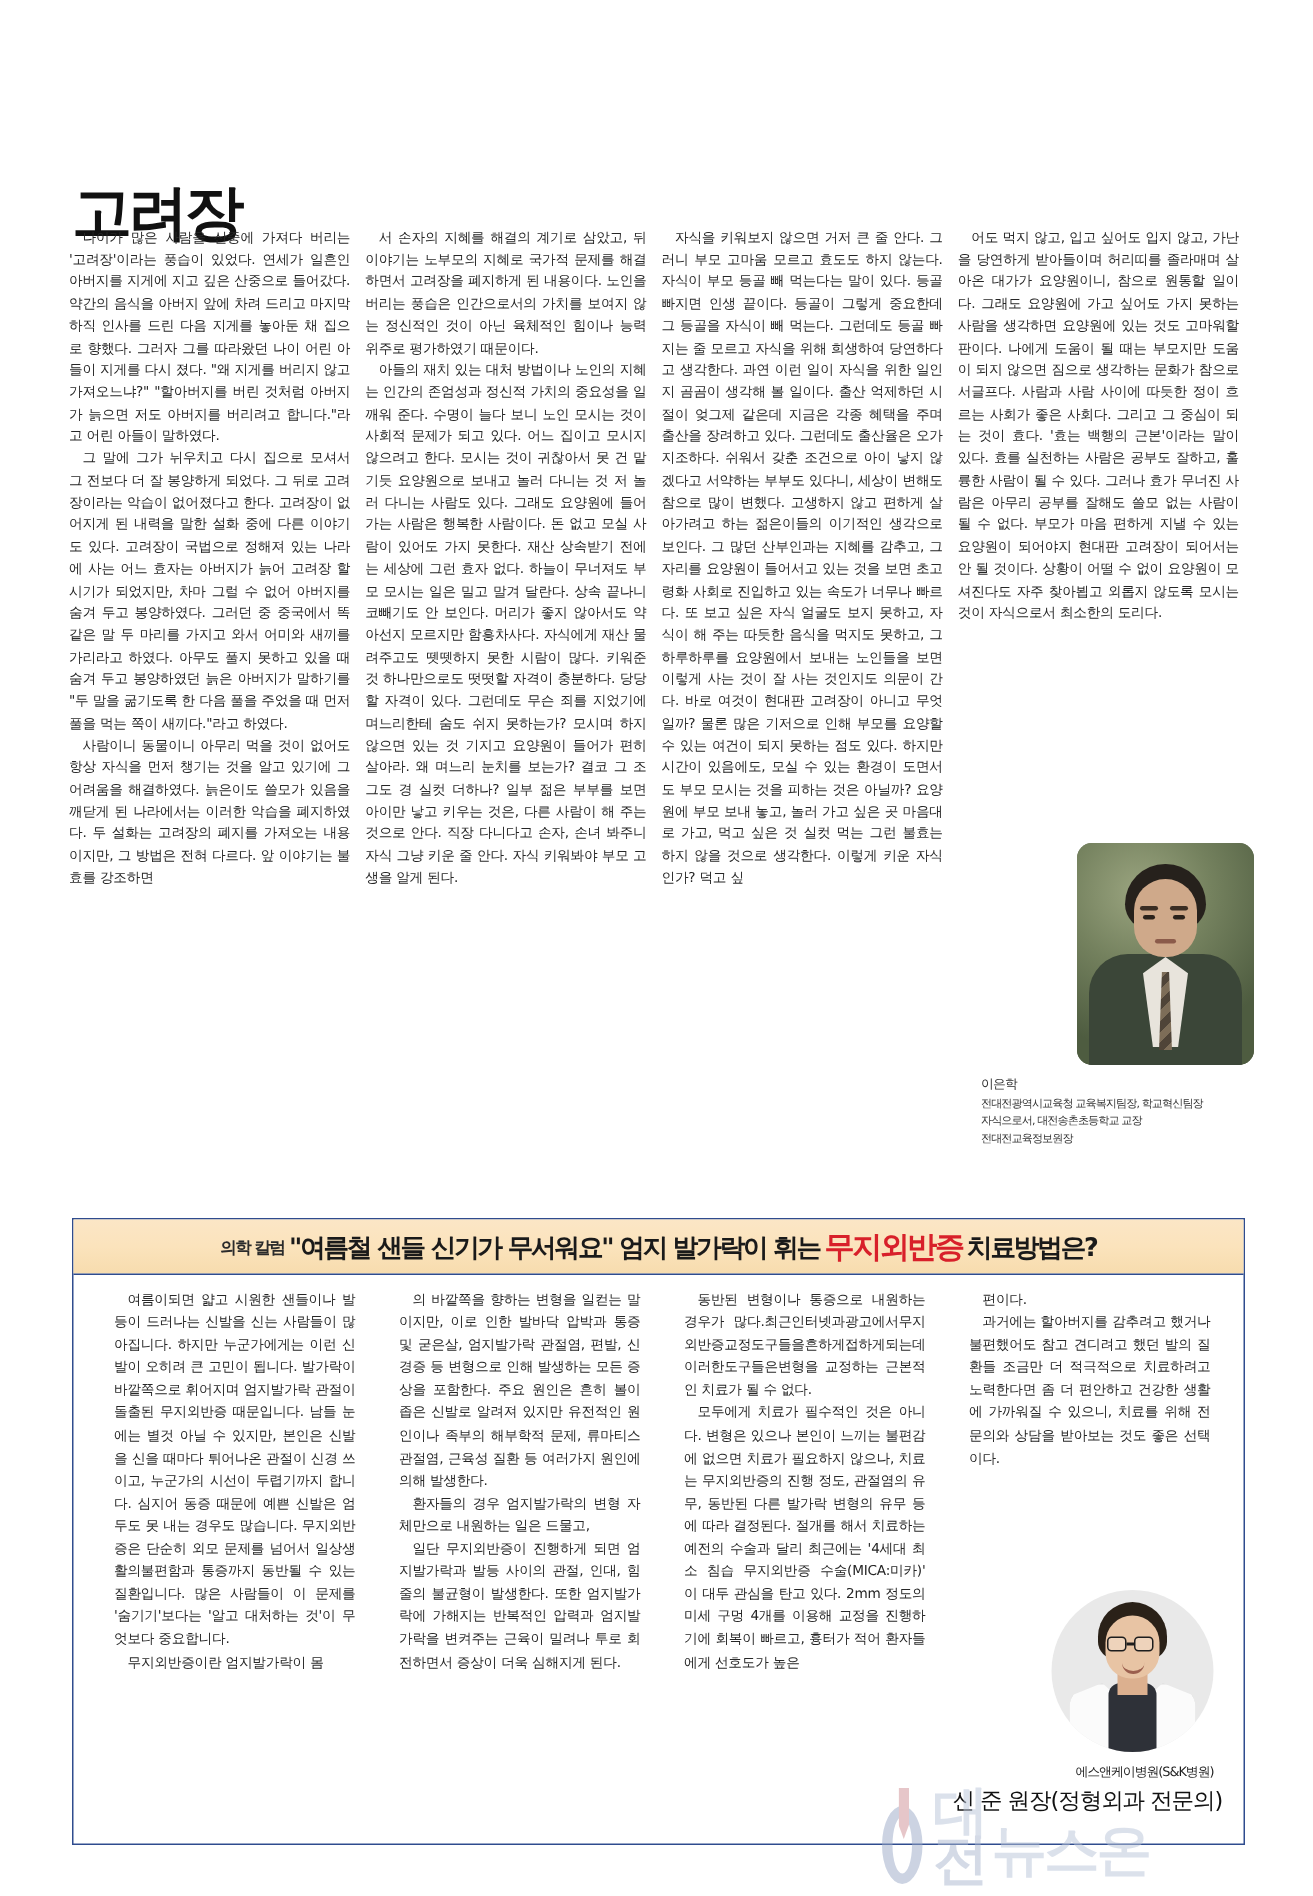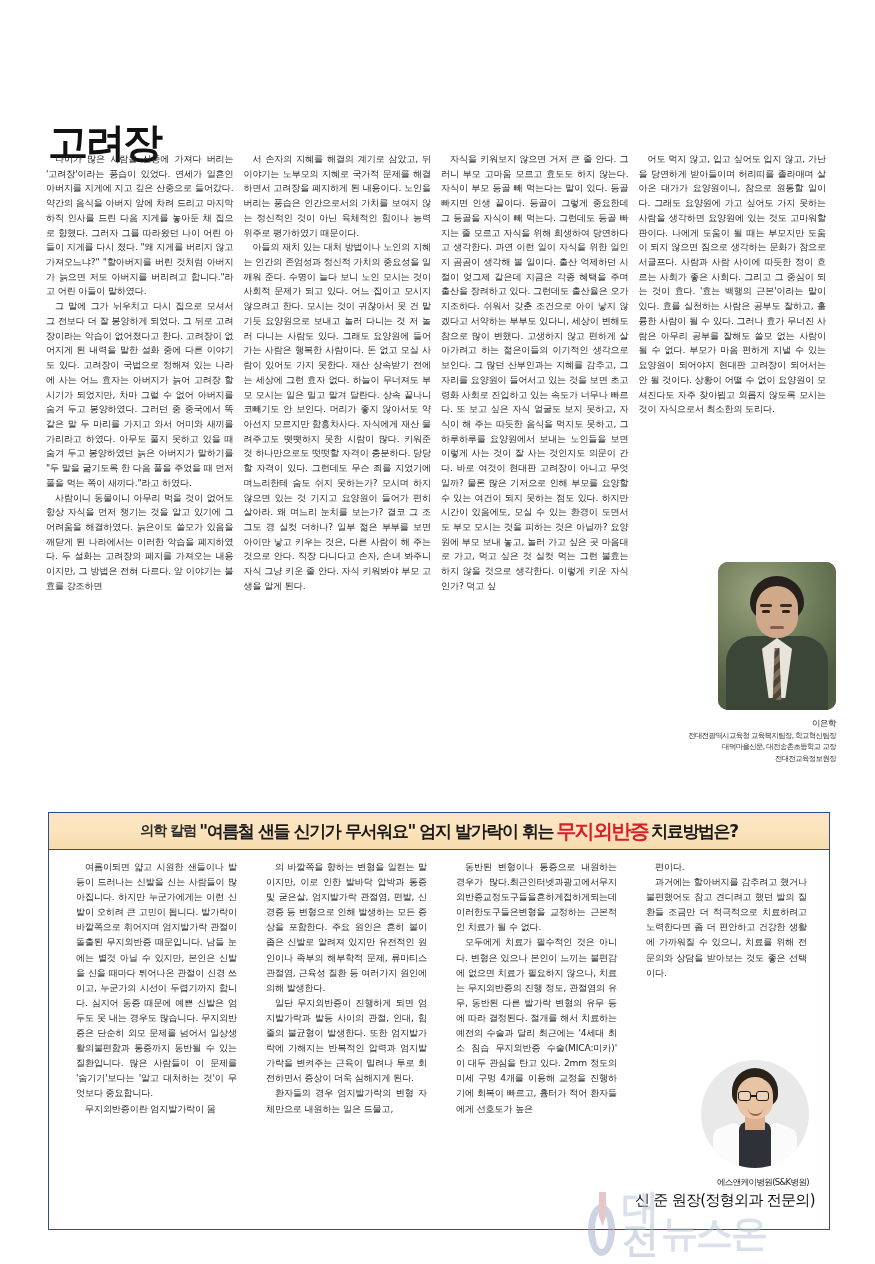--- a/index.html
+++ b/index.html
@@ -123,21 +123,20 @@
     hyphens: none;
   }
   .col p + p { margin-top: 0px; }
 
   
   .author-block {
     position: absolute;
     left: 654px;
     top: 562px;
     width: 182px;
-    text-align: right;
   }
   .author-photo {
     width: 118px;
     height: 148px;
     margin: 0 0 0 auto;
     border-radius: 10px;
     overflow: hidden;
     position: relative;
     background: linear-gradient(160deg, #6f7a5c 0%, #5c6b4e 45%, #47553c 100%);
   }
@@ -239,21 +238,21 @@
     border-bottom: 1.5px solid #2f4c8e;
     display: flex;
     align-items: center;
     justify-content: center;
     gap: 0;
     box-sizing: border-box;
     padding: 0 8px;
     overflow: hidden;
   }
   .ban-tag {
-    font-size: 14px;
+    font-size: 11px;
     font-weight: bold;
     color: #2b2b2b;
     letter-spacing: -1px;
     white-space: nowrap;
   }
   .ban-a {
     font-size: 17px;
     font-weight: bold;
     color: #1a1a1a;
     letter-spacing: -1.4px;
@@ -478,40 +477,40 @@
       <div class="hair"></div>
       <div class="face"></div>
       <div class="brow-l"></div>
       <div class="brow-r"></div>
       <div class="eye-l"></div>
       <div class="eye-r"></div>
       <div class="mouth"></div>
     </div>
     <div class="author-name">이은학</div>
     <div class="author-cred">전대전광역시교육청 교육복지팀장, 학교혁신팀장</div>
-    <div class="author-cred">대덕마을신문, 대전송촌초등학교 교장</div>
+    <div class="author-cred">자식으로서, 대전송촌초등학교 교장</div>
     <div class="author-cred">전대전교육정보원장</div>
   </div>
 
   <div class="feature">
     <div class="feature-banner">
       <span class="ban-tag">의학 칼럼</span>
       <span class="ban-a">"여름철 샌들 신기가 무서워요" 엄지 발가락이 휘는</span>
       <span class="ban-hl">무지외반증</span>
       <span class="ban-b">치료방법은?</span>
     </div>
     <div class="feature-cols">
       <div class="fcol">
         <p>여름이되면 얇고 시원한 샌들이나 발등이 드러나는 신발을 신는 사람들이 많아집니다. 하지만 누군가에게는 이런 신발이 오히려 큰 고민이 됩니다. 발가락이 바깥쪽으로 휘어지며 엄지발가락 관절이 돌출된 무지외반증 때문입니다. 남들 눈에는 별것 아닐 수 있지만, 본인은 신발을 신을 때마다 튀어나온 관절이 신경 쓰이고, 누군가의 시선이 두렵기까지 합니다. 심지어 동증 때문에 예쁜 신발은 엄두도 못 내는 경우도 많습니다. 무지외반증은 단순히 외모 문제를 넘어서 일상생활의불편함과 통증까지 동반될 수 있는 질환입니다. 많은 사람들이 이 문제를 '숨기기'보다는 '알고 대처하는 것'이 무엇보다 중요합니다.</p>
         <p>무지외반증이란 엄지발가락이 몸</p>
       </div>
       <div class="fcol">
         <p>의 바깥쪽을 향하는 변형을 일컫는 말이지만, 이로 인한 발바닥 압박과 통증 및 굳은살, 엄지발가락 관절염, 편발, 신경증 등 변형으로 인해 발생하는 모든 증상을 포함한다. 주요 원인은 흔히 볼이 좁은 신발로 알려져 있지만 유전적인 원인이나 족부의 해부학적 문제, 류마티스 관절염, 근육성 질환 등 여러가지 원인에 의해 발생한다.</p>
+        <p>환자들의 경우 엄지발가락의 변형 자체만으로 내원하는 일은 드물고,</p>
         <p>일단 무지외반증이 진행하게 되면 엄지발가락과 발등 사이의 관절, 인대, 힘줄의 불균형이 발생한다. 또한 엄지발가락에 가해지는 반복적인 압력과 엄지발가락을 변켜주는 근육이 밀려나 투로 회전하면서 증상이 더욱 심해지게 된다.</p>
-        <p>환자들의 경우 엄지발가락의 변형 자체만으로 내원하는 일은 드물고,</p>
       </div>
       <div class="fcol">
         <p>동반된 변형이나 통증으로 내원하는 경우가 많다.최근인터넷과광고에서무지외반증교정도구들을흔하게접하게되는데이러한도구들은변형을 교정하는 근본적인 치료가 될 수 없다.</p>
         <p>모두에게 치료가 필수적인 것은 아니다. 변형은 있으나 본인이 느끼는 불편감에 없으면 치료가 필요하지 않으나, 치료는 무지외반증의 진행 정도, 관절염의 유무, 동반된 다른 발가락 변형의 유무 등에 따라 결정된다. 절개를 해서 치료하는 예전의 수술과 달리 최근에는 '4세대 최소 침습 무지외반증 수술(MICA:미카)' 이 대두 관심을 탄고 있다. 2mm 정도의 미세 구멍 4개를 이용해 교정을 진행하기에 회복이 빠르고, 흉터가 적어 환자들에게 선호도가 높은</p>
       </div>
       <div class="fcol">
         <p>편이다.</p>
         <p>과거에는 할아버지를 감추려고 했거나 불편했어도 참고 견디려고 했던 발의 질환들 조금만 더 적극적으로 치료하려고 노력한다면 좀 더 편안하고 건강한 생활에 가까워질 수 있으니, 치료를 위해 전문의와 상담을 받아보는 것도 좋은 선택이다.</p>
 
         <div class="doctor-block">

